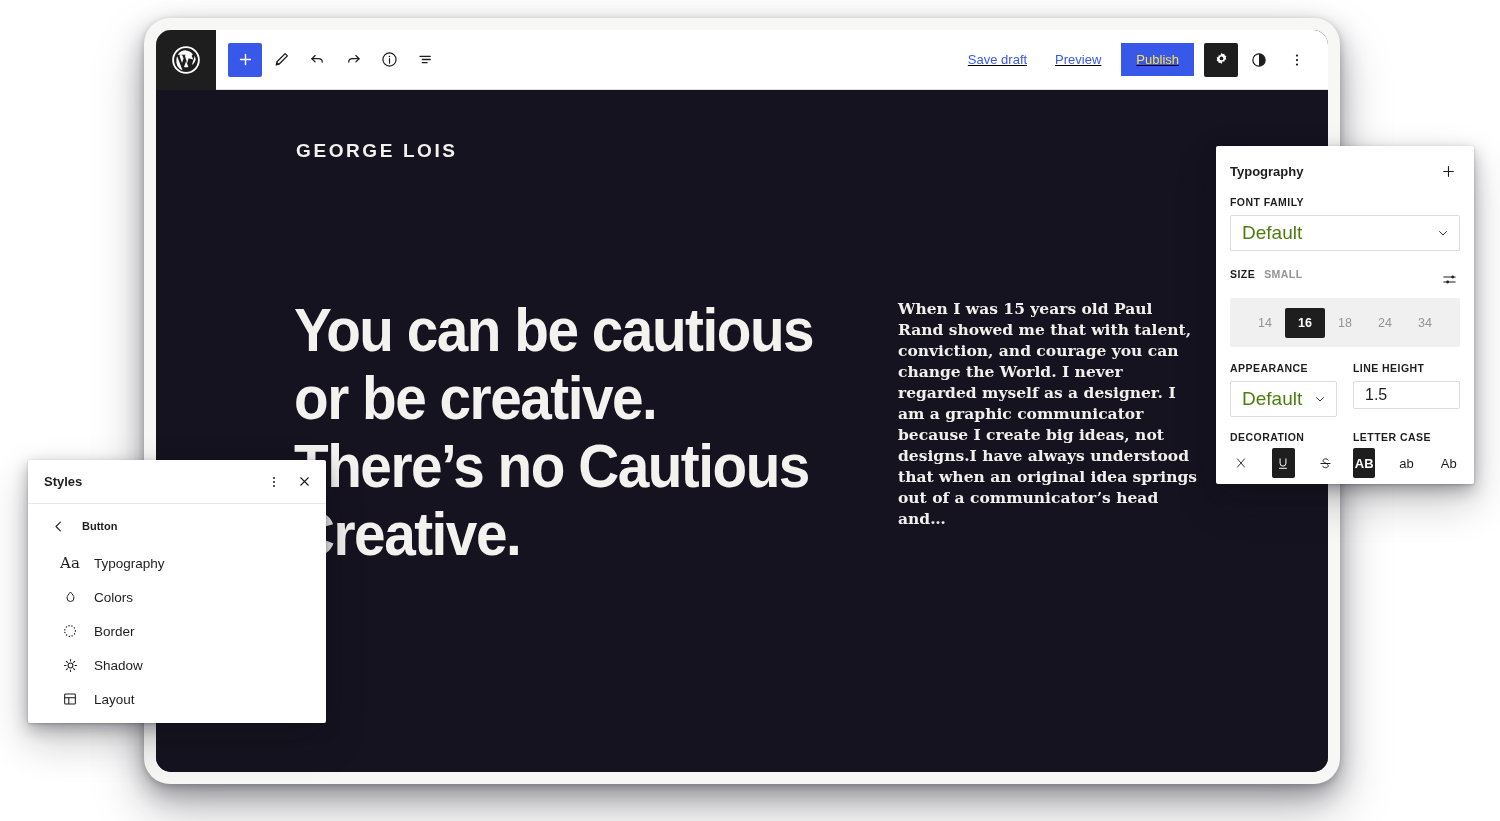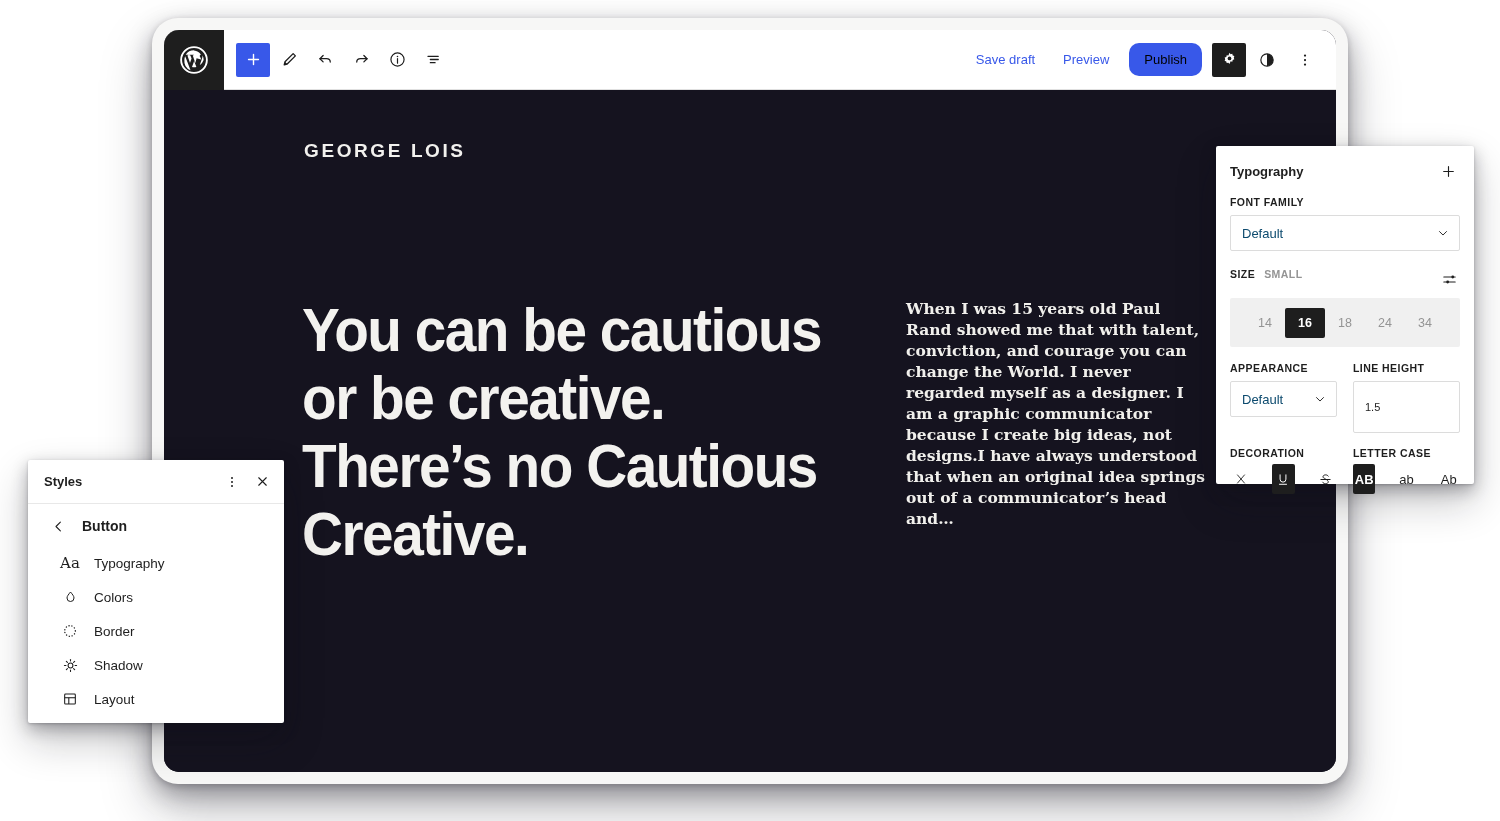--- a/index.html
+++ b/index.html
@@ -15,31 +15,32 @@
   #stage {
     position: relative;
     width: 1500px;
     height: 821px;
     background: #ffffff;
   }
 
   
   #tablet-frame {
     position: absolute;
-    left: 152px;
+    left: 144px;
     top: 18px;
     width: 1196px;
     height: 766px;
     background: #f7f7f6;
     border-radius: 26px;
     padding: 12px;
     box-shadow:
       0 10px 24px rgba(20,18,30,0.34),
       0 26px 52px rgba(20,18,30,0.26),
       0 2px 6px rgba(20,18,30,0.20);
+    text-decoration: underline;
   }
   
   #tablet-grain {
     position: absolute;
     left: 134px;
     top: 4px;
     width: 1234px;
     height: 800px;
     border-radius: 40px;
     pointer-events: none;
@@ -88,25 +89,25 @@
   .tb-btn.dark-tile { background: #1e1e1e; color: #fff; border-radius: 2px; }
 
   .tb-text {
     background: none; border: none; cursor: pointer;
     font-family: "Liberation Sans", sans-serif;
     font-size: 13px; color: #3858e9;
     padding: 8px 12px; border-radius: 2px;
     white-space: nowrap;
   }
   .tb-publish {
-    background: #3858e9; color: #000000;
+    background: #3858e9; color: #fde047;
     border: none; cursor: pointer;
     font-family: "Liberation Sans", sans-serif;
     font-size: 13px; font-weight: 400;
-    padding: 9px 15px; border-radius: 10px;
+    padding: 9px 15px; border-radius: 0;
     margin: 0 6px 0 4px;
     white-space: nowrap;
   }
 
   
   #post-canvas {
     position: relative;
     height: calc(100% - 60px);
     background: #15131f;
     overflow: hidden;
@@ -162,21 +163,21 @@
     background: #ffffff;
     box-shadow:
       0 6px 16px rgba(18,16,26,0.30),
       0 18px 40px rgba(18,16,26,0.24),
       0 1px 3px rgba(18,16,26,0.22);
   }
 
   
   #styles-panel {
     left: 28px; top: 460px;
-    width: 256px; height: 263px;
+    width: 298px; height: 263px;
     border-radius: 2px;
   }
   #styles-header {
     height: 44px;
     display: flex; align-items: center;
     padding: 0 8px 0 16px;
     border-bottom: 1px solid #e8e8e8;
   }
   #styles-title {
     font-size: 13px; font-weight: bold; color: #1e1e1e;
@@ -186,21 +187,21 @@
     width: 28px; height: 28px;
     display: flex; align-items: center; justify-content: center;
     background: none; border: none; cursor: pointer; color: #1e1e1e;
   }
 
   #styles-back-row {
     display: flex; align-items: center; gap: 14px;
     padding: 12px 16px 10px 20px;
     cursor: pointer;
   }
-  #styles-back-label { font-size: 14px; font-weight: bold; color: #1e1e1e; }
+  #styles-back-label { font-size: 11px; font-weight: bold; color: #1e1e1e; }
 
   .styles-nav-item {
     display: flex; align-items: center; gap: 14px;
     padding: 7px 16px 7px 32px;
     cursor: pointer;
   }
   .styles-nav-icon {
     width: 20px; height: 20px;
     display: flex; align-items: center; justify-content: center;
     color: #1e1e1e; flex: 0 0 20px;
@@ -239,21 +240,21 @@
   .tp-select {
     margin-top: 7px;
     height: 36px;
     border: 1px solid #dcdcdc;
     border-radius: 2px;
     display: flex; align-items: center;
     padding: 0 9px 0 11px;
     cursor: pointer;
     background: #fff;
   }
-  .tp-select-value { font-size: 13px; color: #0c4a6e; }
+  .tp-select-value { font-size: 19px; color: #4d7c0f; }
   .tp-select .chev { margin-left: auto; color: #1e1e1e; display: flex; }
 
   #size-row {
     display: flex; align-items: flex-start;
     margin-top: 17px; gap: 9px;
   }
   #size-settings-btn {
     margin-left: auto;
     width: 22px; height: 22px;
     display: flex; align-items: center; justify-content: center;
@@ -276,26 +277,26 @@
     background: transparent; border: none;
     font-family: "Liberation Sans", sans-serif;
   }
   .size-opt.selected { background: #1e1e1e; color: #ffffff; font-weight: bold; }
 
   #two-col { display: flex; gap: 16px; margin-top: 15px; }
   .col { flex: 1; min-width: 0; }
 
   .tp-input {
     margin-top: 7px;
-    height: 52px;
+    height: 28px;
     border: 1px solid #dcdcdc;
     border-radius: 2px;
     display: flex; align-items: center;
     padding: 0 11px;
-    font-size: 11px; color: #1e1e1e;
+    font-size: 16px; color: #1e1e1e;
     background: #fff;
     font-family: "Liberation Sans", sans-serif;
     width: 100%;
   }
 
   #two-col-2 { display: flex; gap: 16px; margin-top: 14px; }
 
   .icon-toggle-group { display: flex; align-items: flex-end; gap: 20px; margin-top: 5px; }
   .icon-toggle {
     width: 30px; height: 30px;

